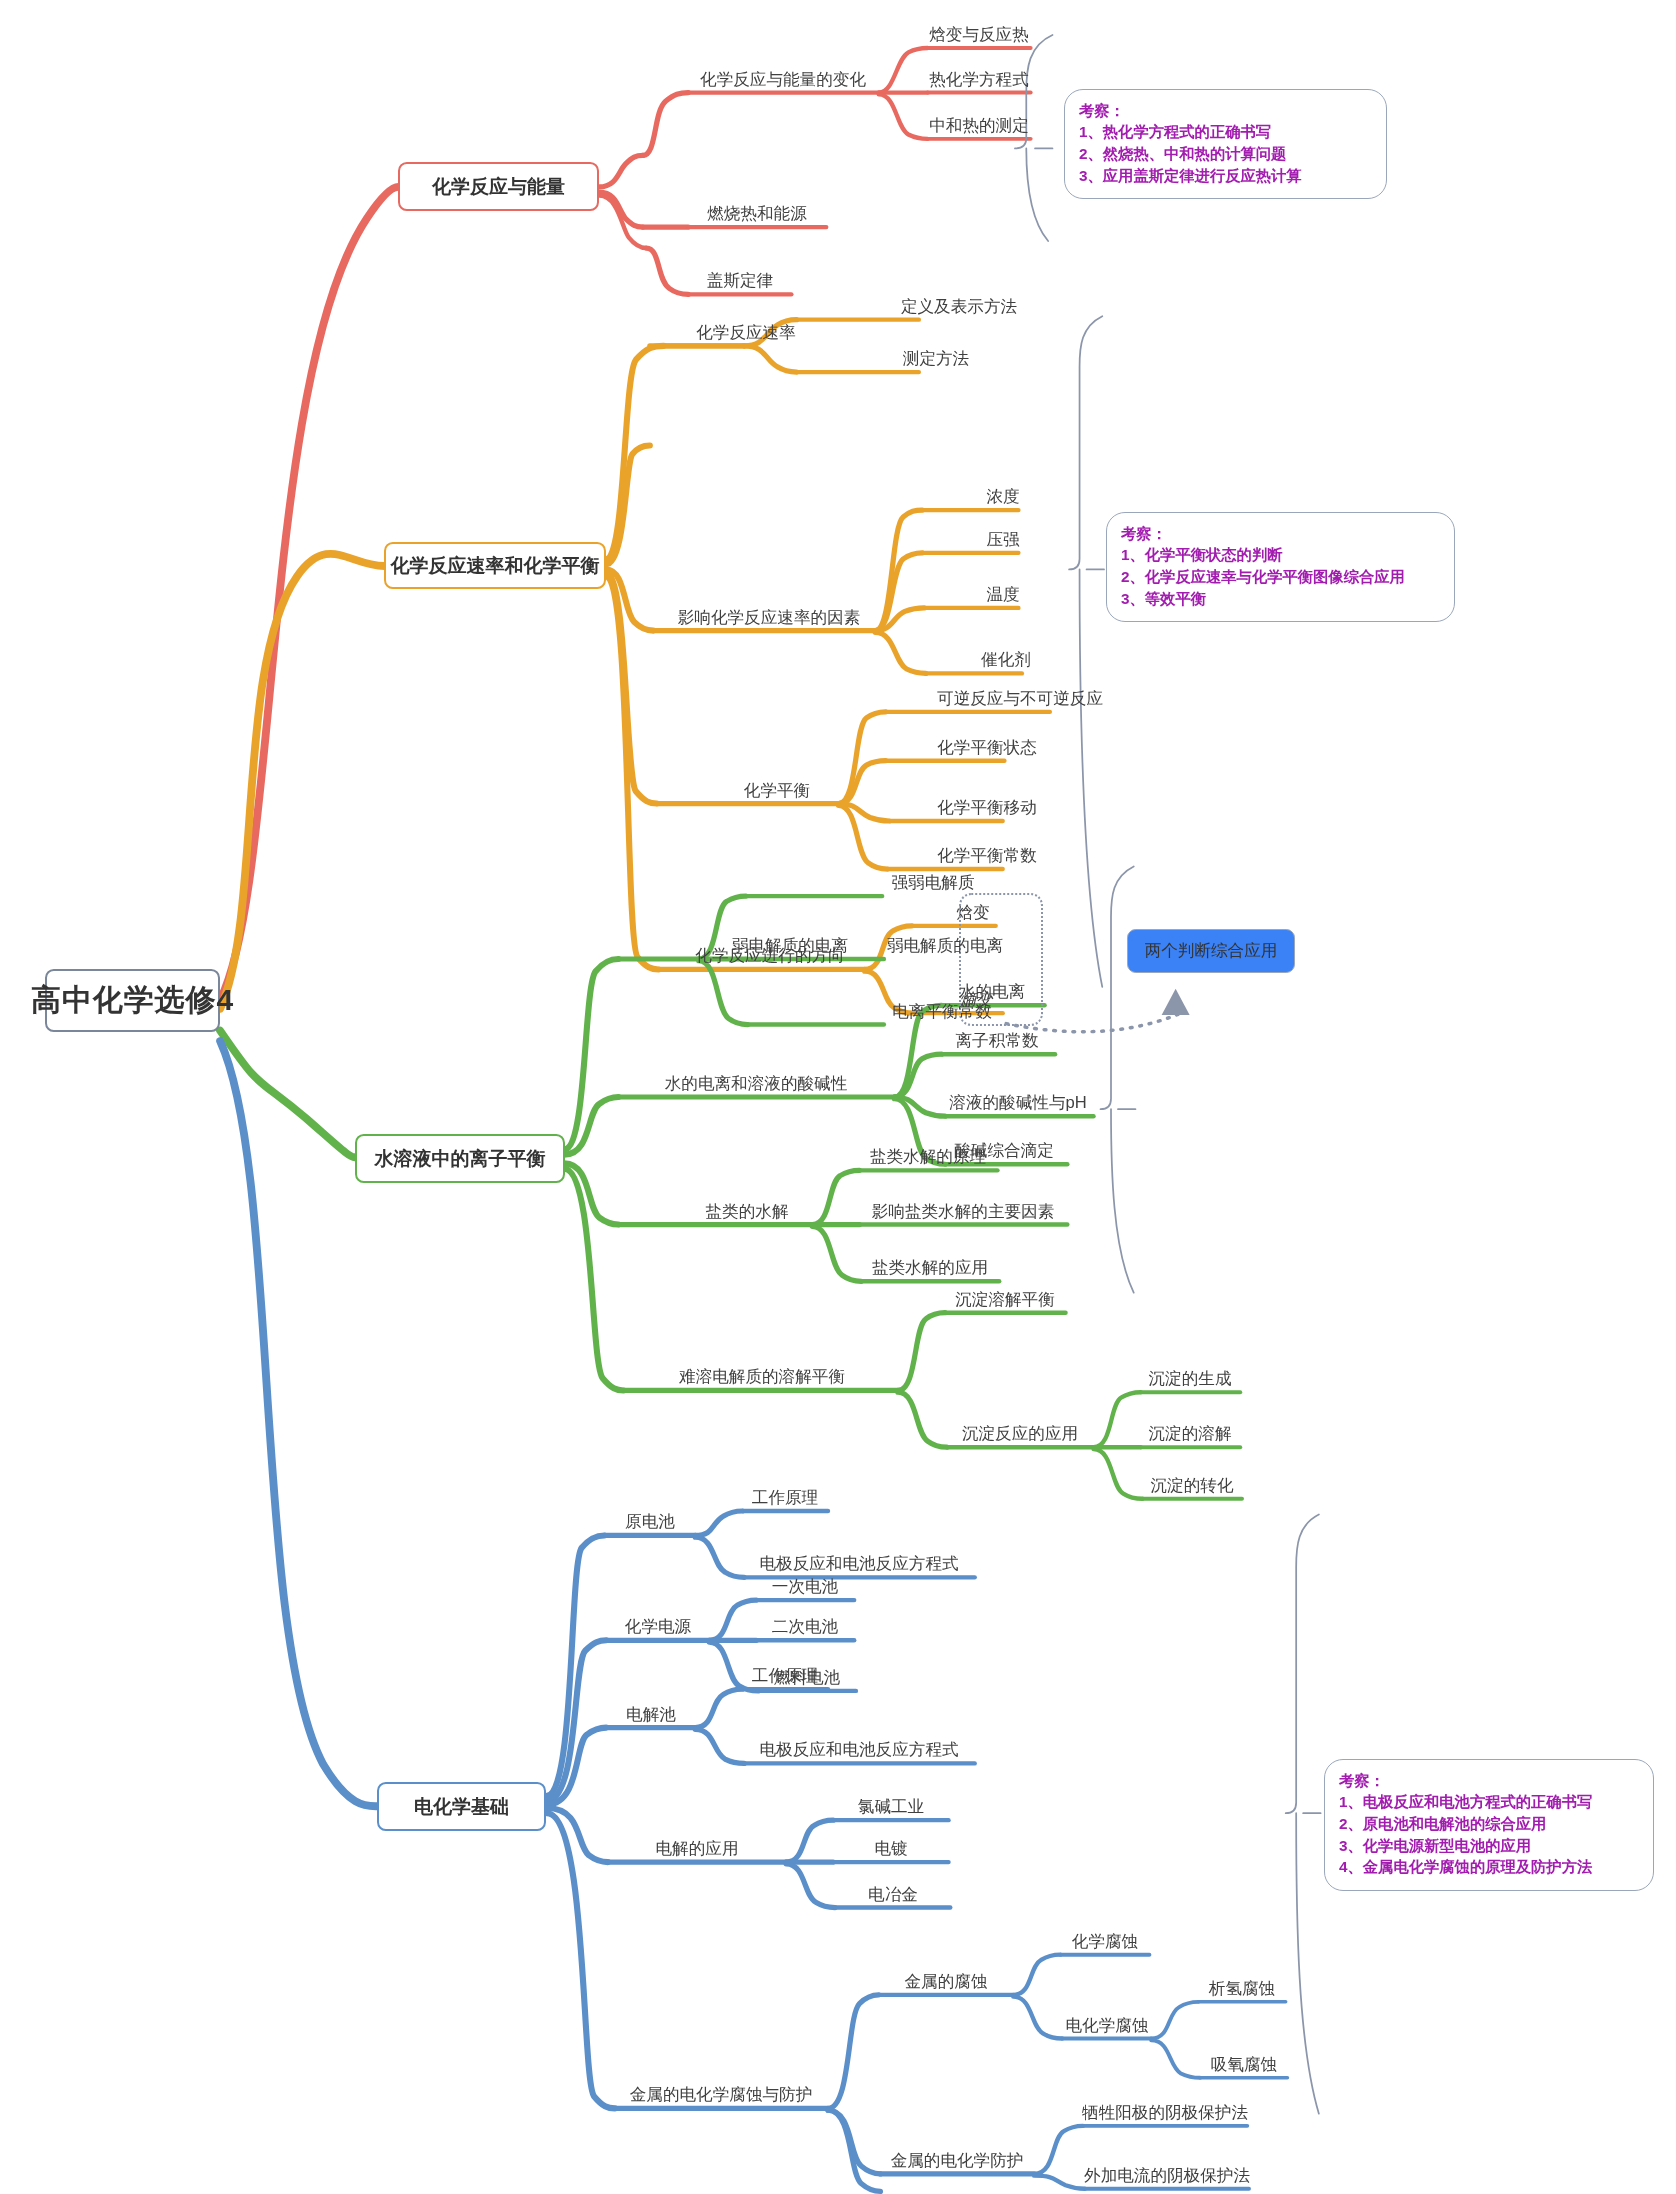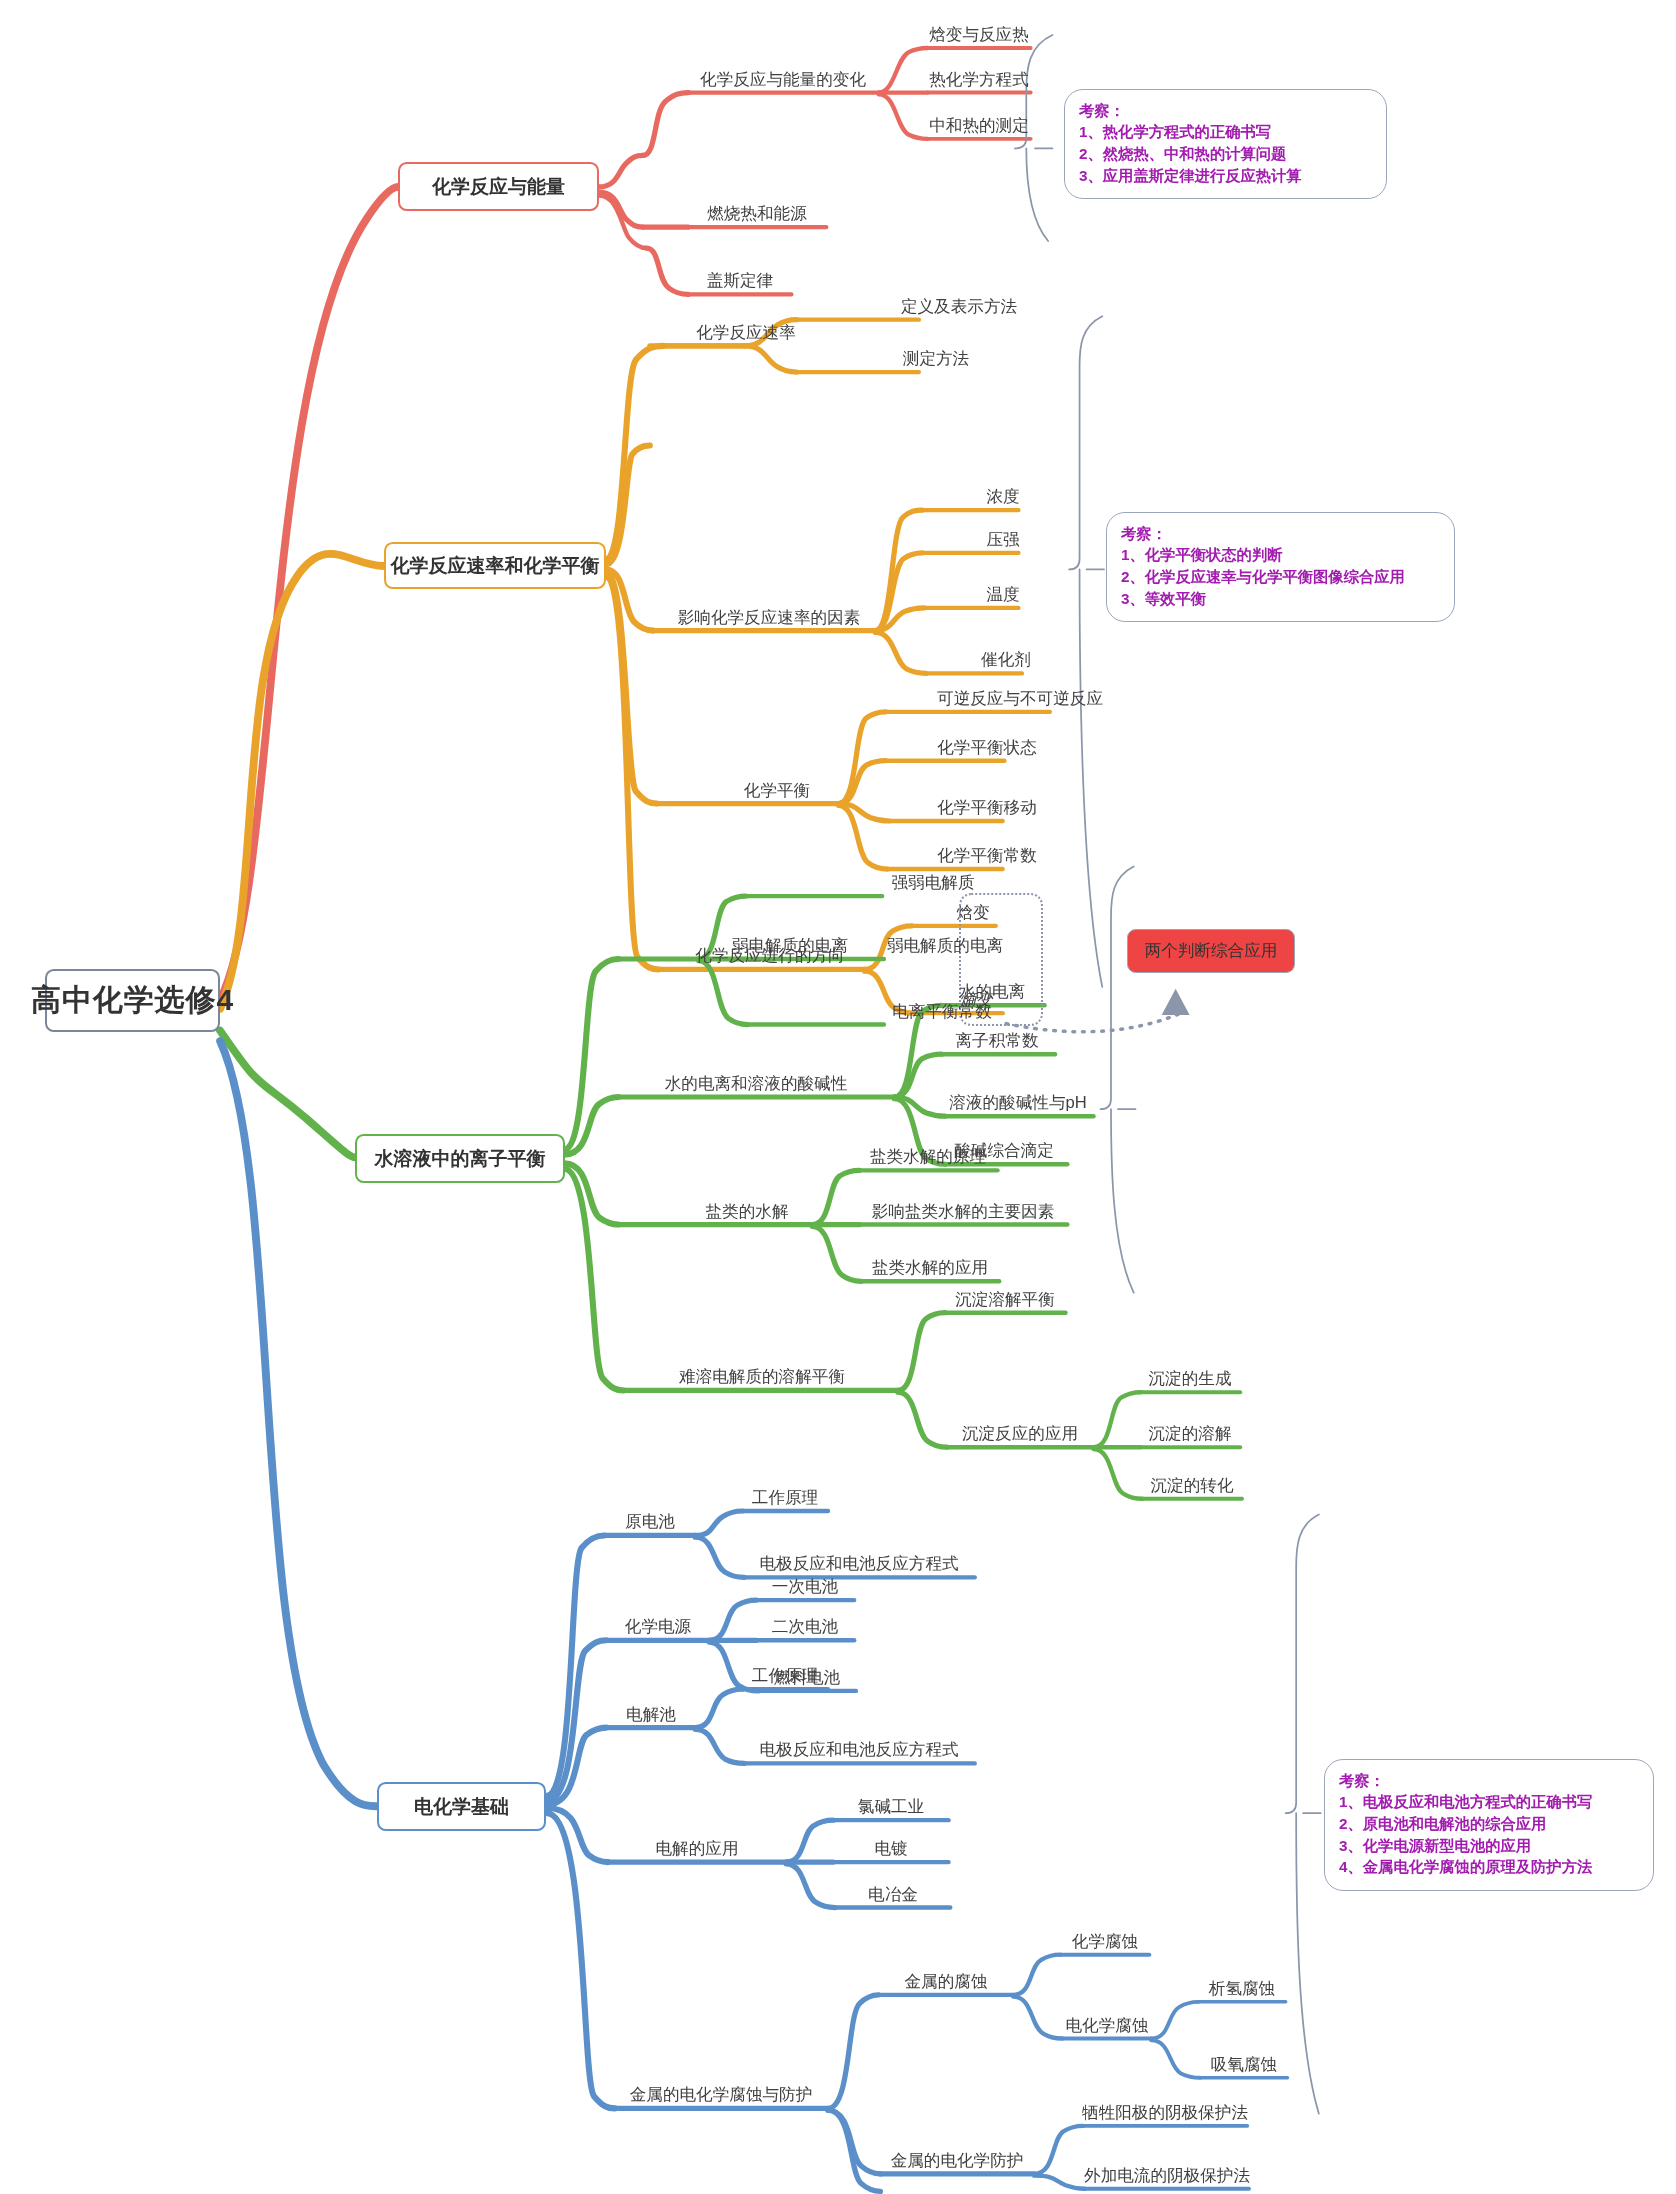--- a/index.html
+++ b/index.html
@@ -71,21 +71,21 @@
     white-space:nowrap;
   }
   .note .nt-title{ font-weight:bold; }
   .note .nt-line{ font-weight:bold; }
 
   
   .plainbox{
     position:absolute;
     border:1.7px solid #9aa7bb;
     border-radius:8.7px;
-    background:#ef4444;
+    background:#3b82f6;
     color:#333;
     font-size:16.6px;
     display:flex;align-items:center;justify-content:center;
     white-space:nowrap;
     padding:0 12.2px;
   }
 
   
   .dashgroup{
     position:absolute;

